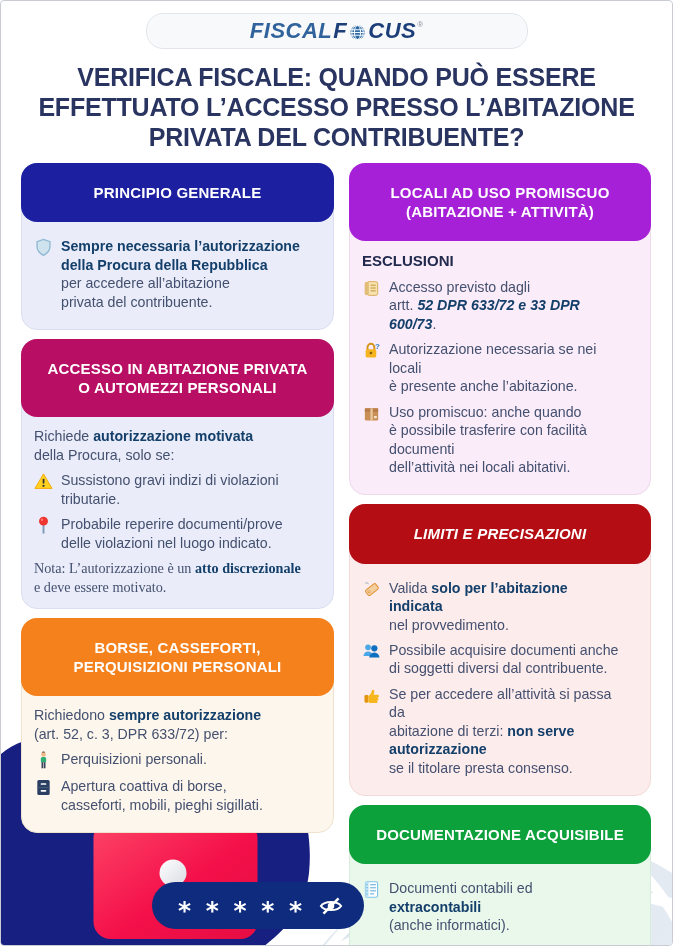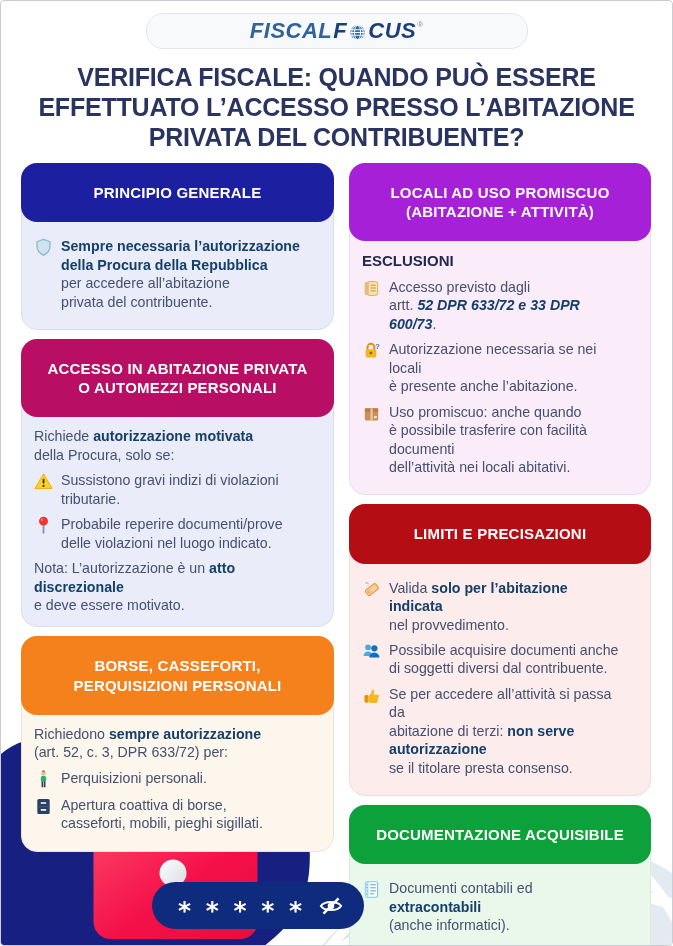--- a/index.html
+++ b/index.html
@@ -34,21 +34,21 @@
   .card{border-radius:16px;margin-bottom:9px;background:var(--body,#eee);
         border:1px solid var(--bord,#ddd);}
   .card-header{margin:-1px;border-radius:16px;background:var(--hdr,#333);
         color:#fff;font-weight:bold;font-size:15px;line-height:1.28;
         text-align:center;padding:20px 8px;letter-spacing:.2px;}
   .card-body{padding:9px 28px 11px 12px;color:#44506f;font-size:14.2px;line-height:1.3;}
   .card-body b,.card-body .bi{color:#133f6a;}
   .bi{font-style:italic;font-weight:bold;}
   .subhead{font-size:15px;font-weight:bold;color:#212a4d;margin:2px 0 4px;}
   .intro{margin:2px 0 7px;}
-  .note{margin:4px 0 1px;}
+  .note{margin:4px 0 1px;font-family:Liberation Serif, serif;}
   .li{display:flex;gap:8px;margin:7px 0;}
   .li .icn{flex:0 0 19px;width:19px;height:19px;margin-top:1px;}
   .li p{margin:0;}
 
   
   .pwd-pill{
     position:absolute;left:151px;top:881px;width:212px;height:47px;z-index:2;
     background:#0e2b7d;border-radius:24px;display:flex;align-items:center;
     justify-content:space-between;padding:0 20px 0 26px;box-sizing:border-box;
   }
@@ -248,21 +248,21 @@
                     <rect x="3" y="4.6" width="14" height="12.8" rx="1.4" fill="#c98f57"></rect>
                     <rect x="3" y="4.6" width="14" height="3.6" fill="#b87e49"></rect>
                     <rect x="8.9" y="4.6" width="2.4" height="12.8" fill="#e8c79b"></rect>
                     <rect x="12.6" y="12.6" width="3" height="2.4" fill="#f2e2c8"></rect>
                   </svg></span>
                 <p>Uso promiscuo: anche quando<br>è possibile trasferire con facilità documenti<br>dell’attività nei locali abitativi.</p>
               </div>
             </div>
           </section>
           <section class="card" style="--hdr: #b50d14; --body: #fdecec; --bord: #f2dada;">
-            <h2 class="card-header" style="margin: -1px;">
+            <h2 class="card-header" style="margin: -1px; font-style: italic;">
               <span style="display:block">LIMITI E PRECISAZIONI</span>
             </h2>
             <div class="card-body">
               <div class="li">
                 <span class="icn"><svg viewBox="0 0 20 20" width="19" height="19">
                     <g transform="rotate(-38 10 10)">
                       <rect x="3.6" y="6.8" width="13.4" height="7" rx="1.8" fill="#f3cf9f" stroke="#e08f2f" stroke-width="1"></rect>
                       <circle cx="6.5" cy="10.3" r="1.1" fill="#fff" stroke="#e08f2f" stroke-width=".9"></circle>
                     </g>
                     <path d="M3.5 3.5 q2 -1.5 3.5 .5" fill="none" stroke="#9aa7b5" stroke-width="1"></path>

